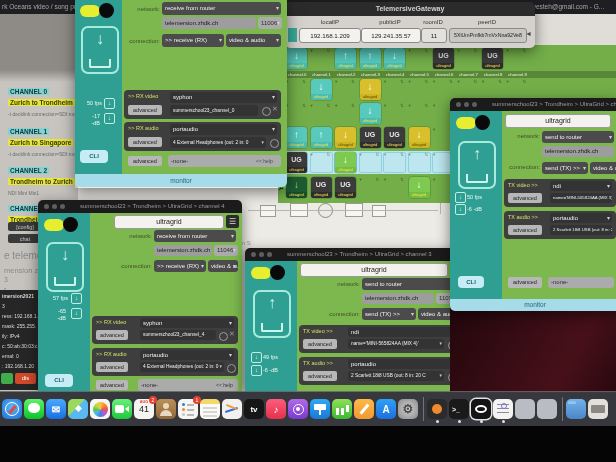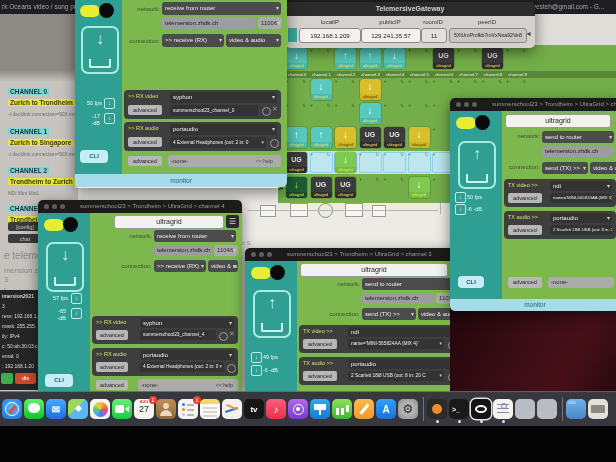--- a/index.html
+++ b/index.html
@@ -669,21 +669,21 @@
       <div class="dicon dk-safari"></div>
       <div class="dicon dk-messages"></div>
       <div class="dicon dk-mail">
         <span class="dg">✉</span>
       </div>
       <div class="dicon dk-maps"></div>
       <div class="dicon dk-photos"></div>
       <div class="dicon dk-facetime"></div>
       <div class="dicon dk-calendar">
         <span class="dmonth">AUG</span>
-        <span class="ddate">27</span>
+        <span class="ddate">41</span>
         <span class="badge">2</span>
       </div>
       <div class="dicon dk-contacts"></div>
       <div class="dicon dk-reminders">
         <span class="badge">1</span>
       </div>
       <div class="dicon dk-notes"></div>
       <div class="dicon dk-stocks"></div>
       <div class="dicon dk-tv">
         <span class="dg">tv</span>

